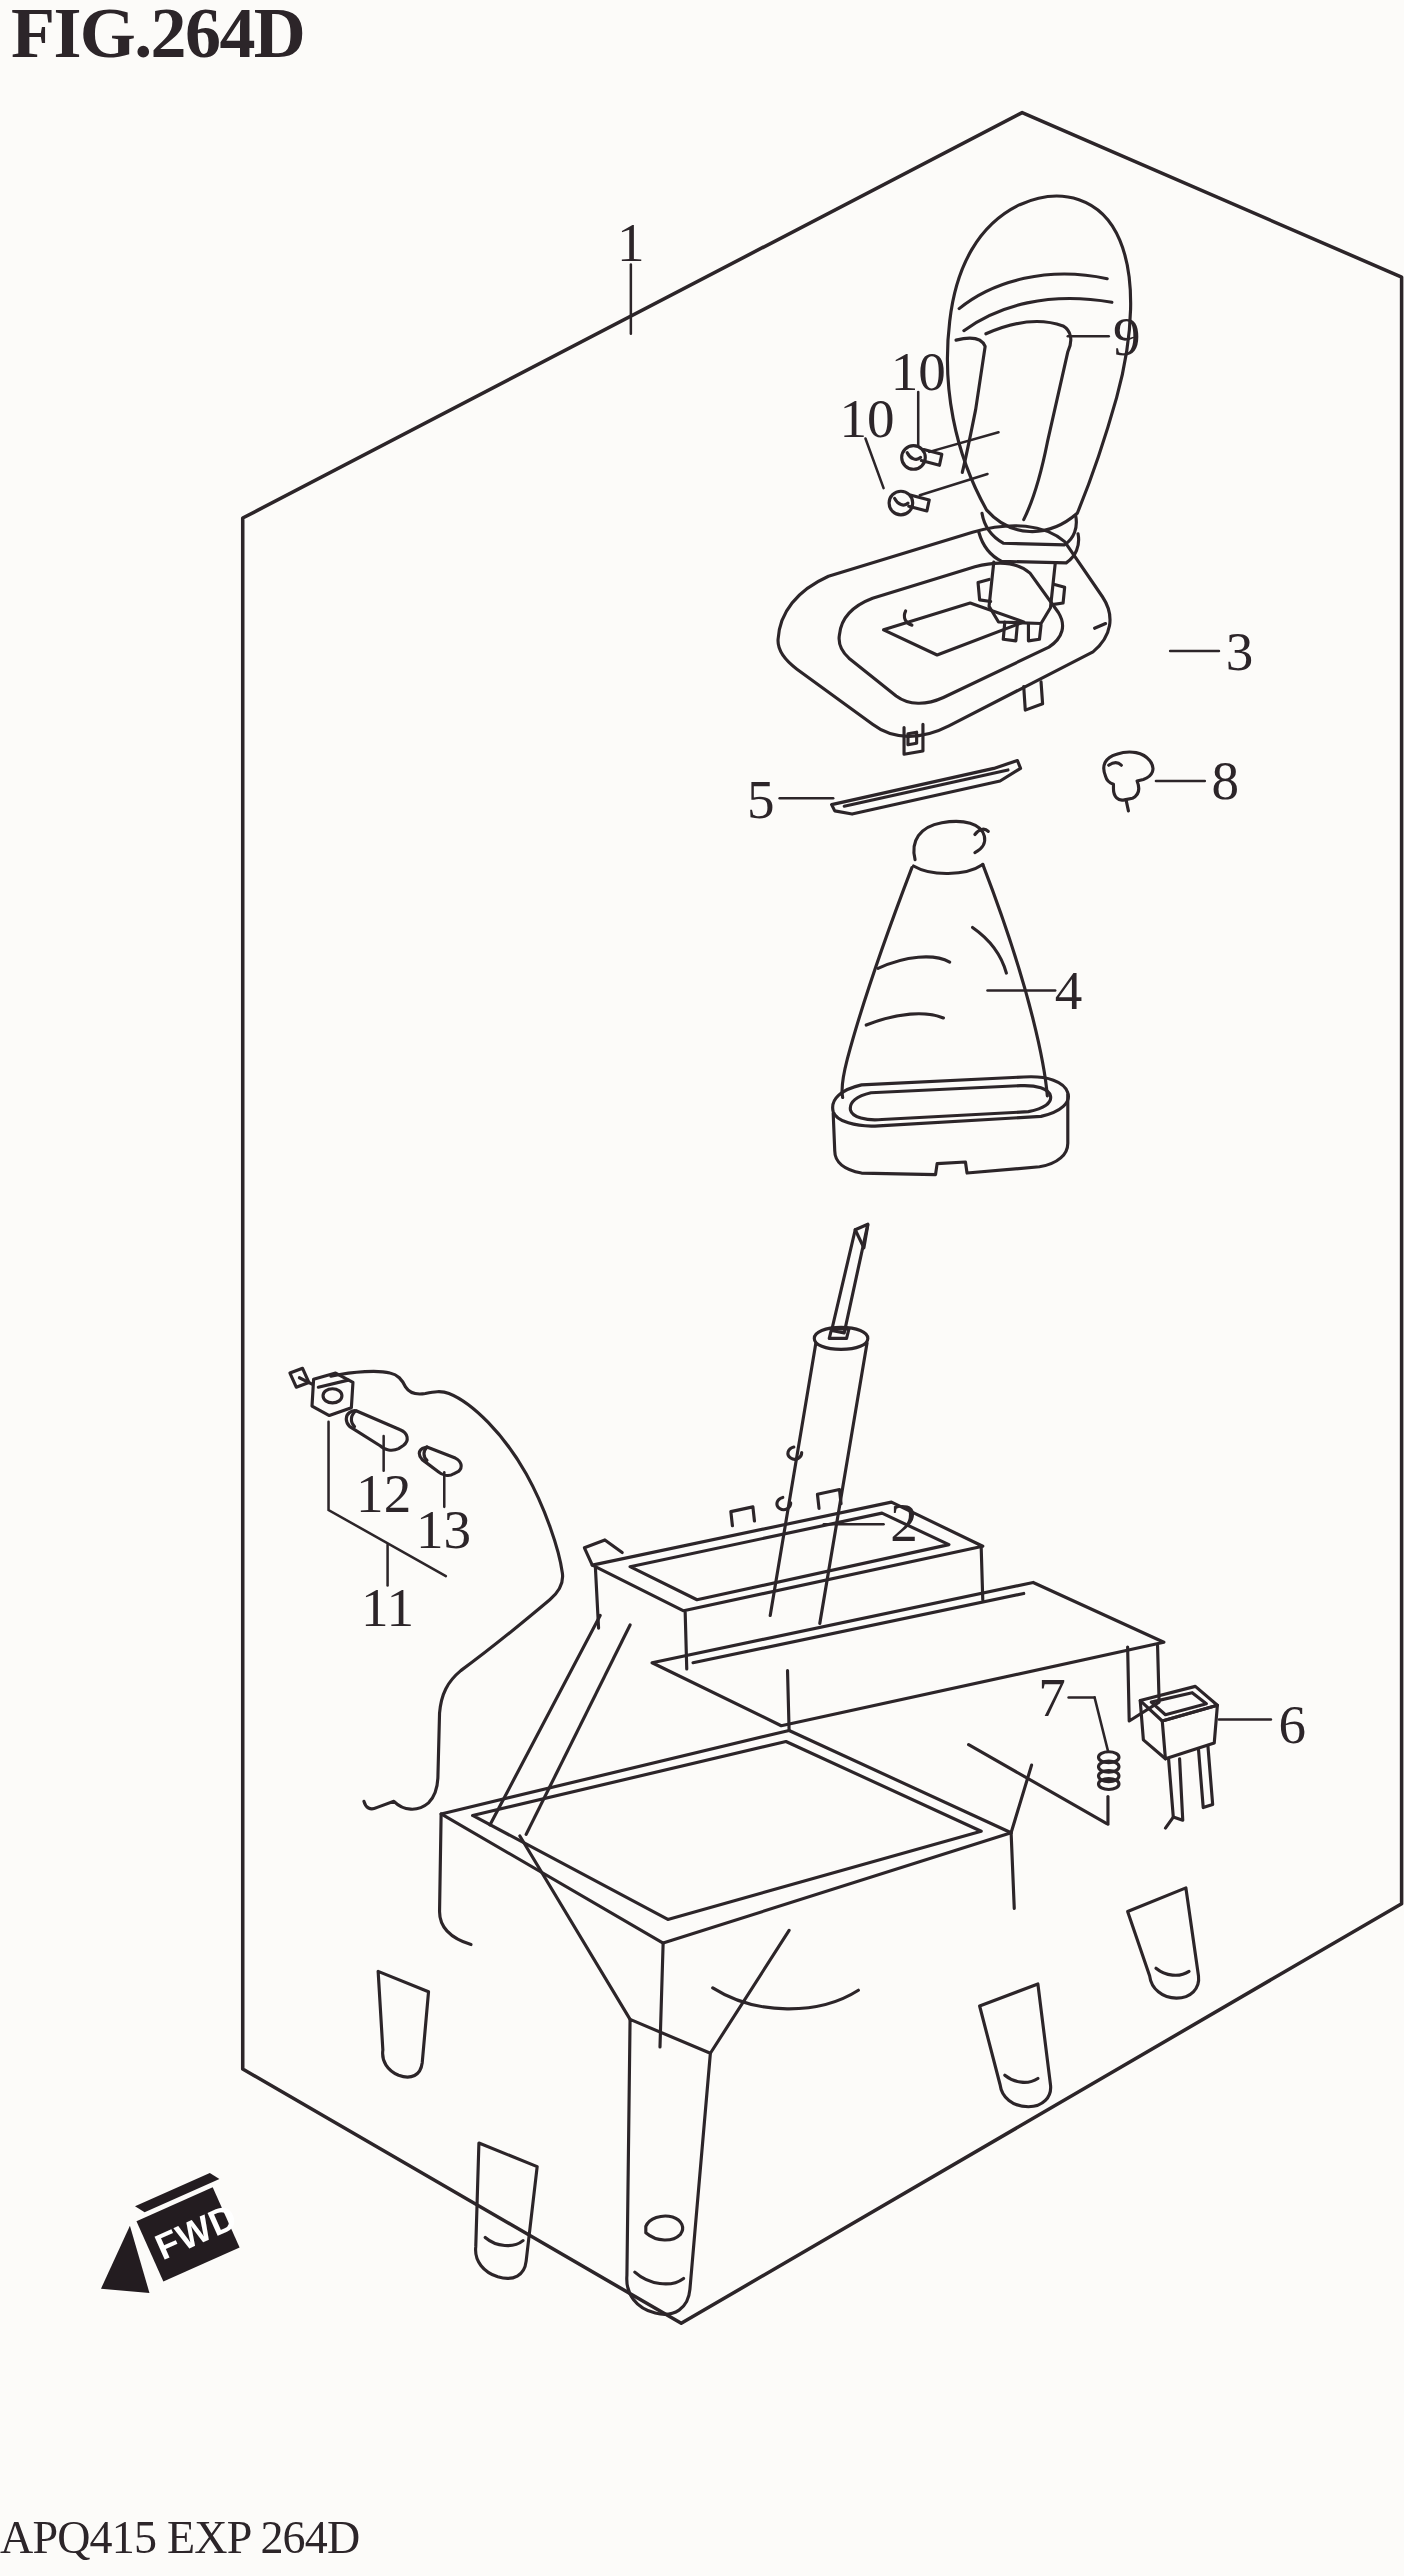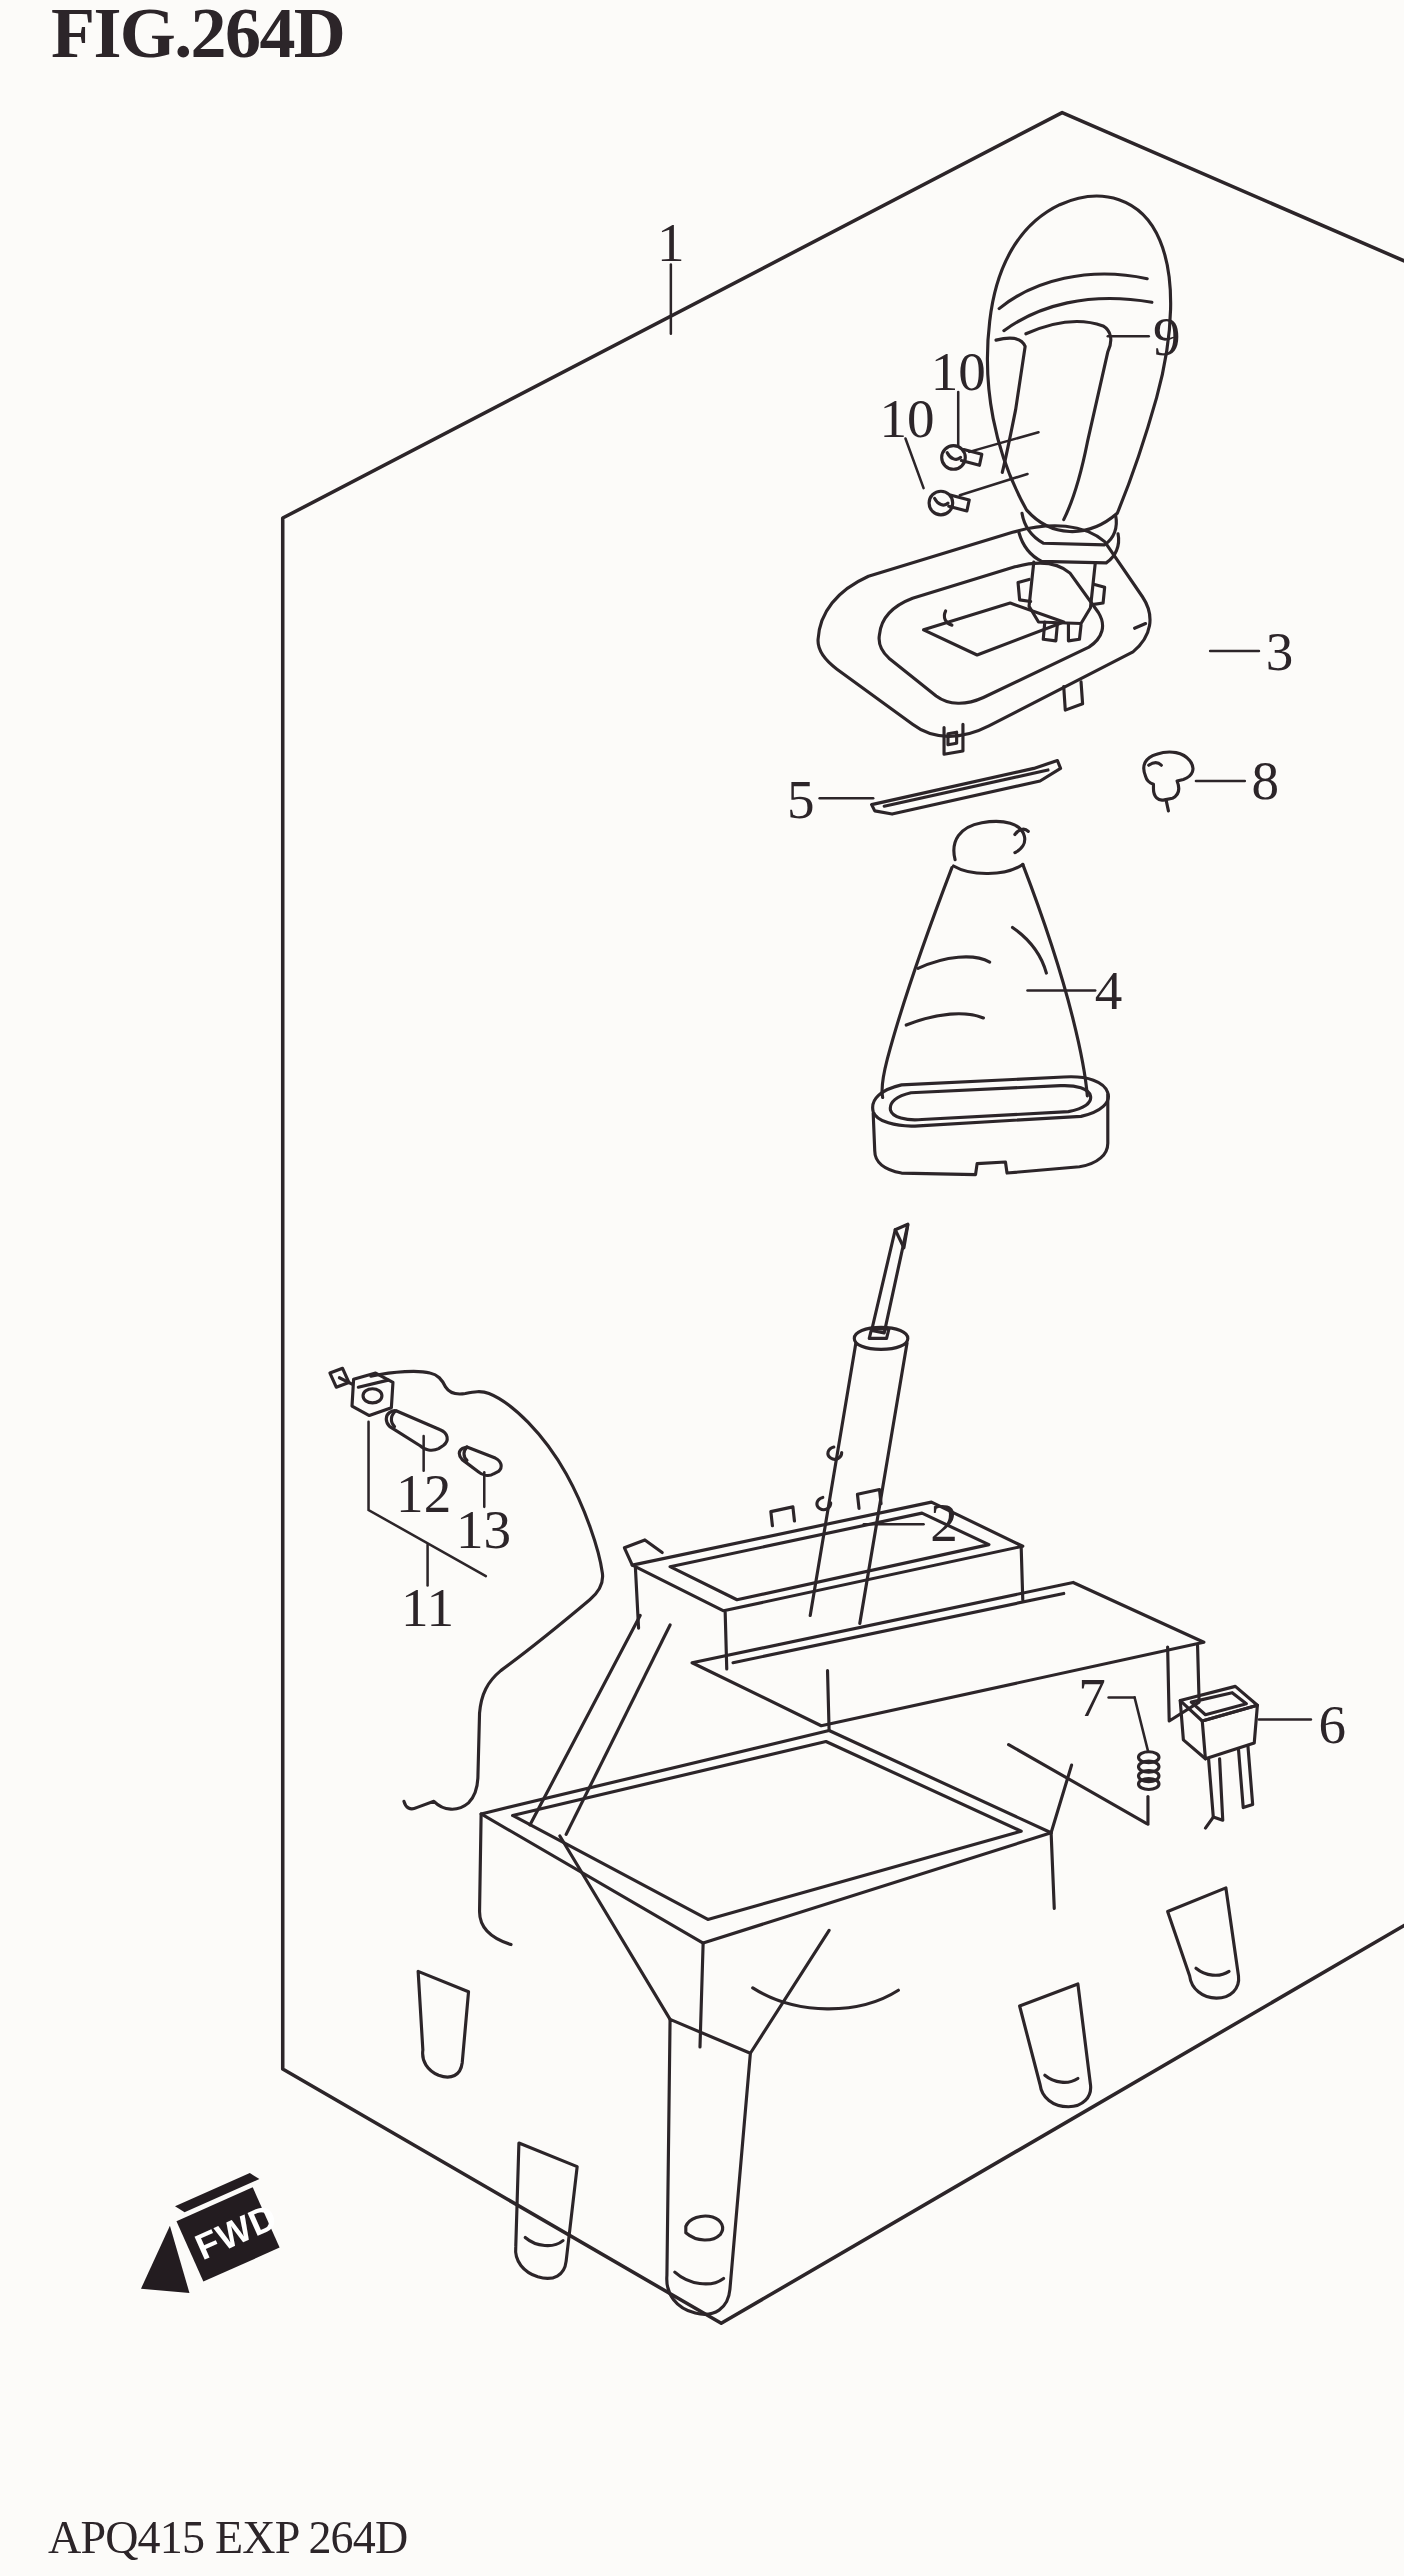--- a/index.html
+++ b/index.html
@@ -2,28 +2,28 @@
 <html style="--ink: #2c2529; --paper: #fcfbf9; --arrow: #231c20; --arrowtext: #ffffff;font-size:12.6px"><head>
 <meta charset="utf-8">
 <style>
   html,body{margin:0;padding:0;}
   body{
     width:1405px;height:2576px;
     background:var(--paper,#fcfbf9);
     font-family:"Liberation Serif", serif;
     position:relative;overflow:hidden;
   }
-  .page{position:absolute;inset:0;margin-left:40px;}
+  .page{position:absolute;inset:0;}
   .fig-title{
     position:absolute;left:11px;top:-7.9px;
     font-size:72px;font-weight:bold;letter-spacing:-1.6px;
     color:var(--ink,#2c2529);
   }
   .footer{
-    position:absolute;left:8px;bottom:7.9px;
+    position:absolute;left:0;bottom:7.9px;
     color:var(--ink,#2c2529);
   }
   .footer div{font-size:46px;line-height:60px;letter-spacing:-0.8px;}
   svg.canvas{position:absolute;left:0;top:0;}
   .art{stroke:var(--ink,#2c2529);fill:none;stroke-width:4;stroke-linecap:round;stroke-linejoin:round;}
   .frame{stroke-width:4.5;}
   .leader{stroke:var(--ink,#2c2529);fill:none;stroke-width:3.2;stroke-linecap:round;}
   .callout-num{font-family:"Liberation Serif",serif;font-size:70px;fill:var(--ink,#2c2529);}
   .fwd-face{fill:var(--arrow,#231c20);stroke:none;}
   .fwd-text{font-family:"Liberation Sans",sans-serif;font-weight:bold;font-size:46px;fill:var(--arrowtext,#ffffff);letter-spacing:1px;}

